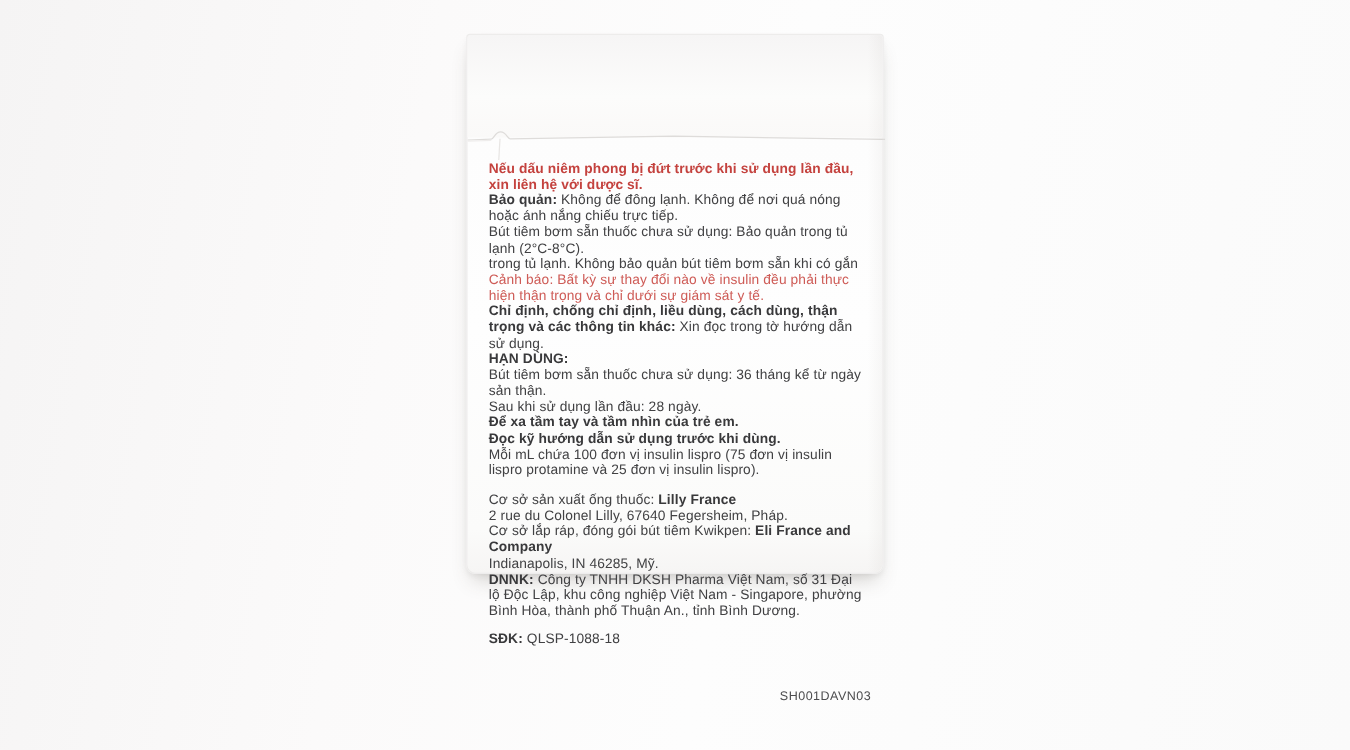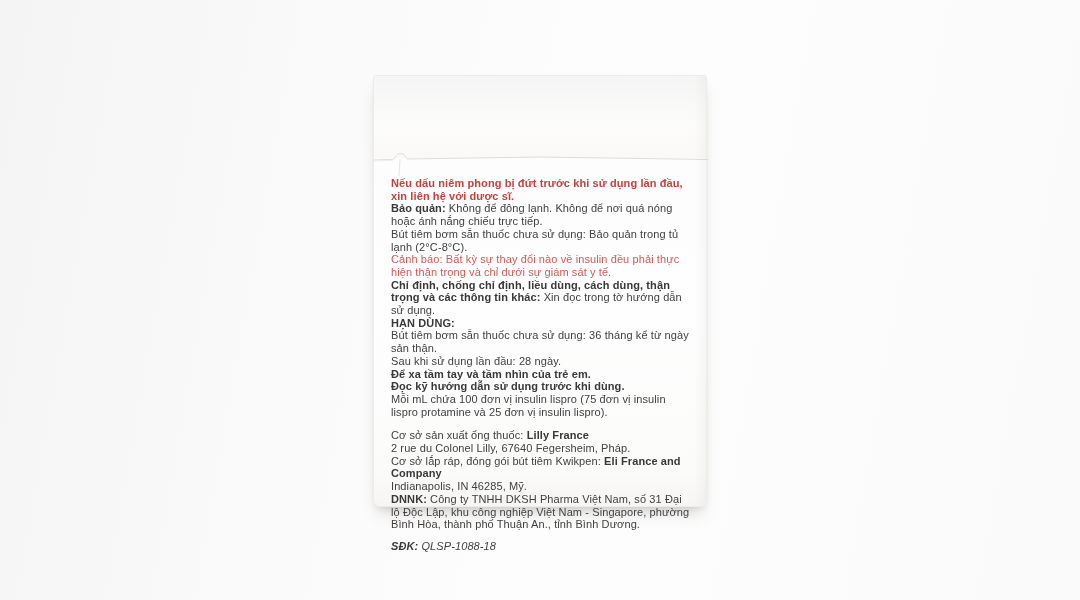--- a/index.html
+++ b/index.html
@@ -16,21 +16,20 @@
     position:relative;
   }
   .box{
     position:absolute;
     left:373px; top:27px;
     width:334px; height:432px;
     background:linear-gradient(180deg,#f8f7f7 0%,#fdfdfd 18%,#fefefe 55%,#fbfbfa 92%,#f6f5f4 100%);
     border:1px solid #edeceb;
     border-radius:3px 3px 7px 7px;
     box-shadow:0 10px 16px -6px rgba(80,70,60,0.25), 0 3px 6px -2px rgba(0,0,0,0.08);
-    margin-top:48px;
   }
   .box::after{ 
     content:"";
     position:absolute; top:0; right:0; width:12px; height:100%;
     background:linear-gradient(90deg, rgba(0,0,0,0) 0%, rgba(90,80,70,0.045) 100%);
     border-radius:0 3px 7px 0;
     pointer-events:none;
   }
   .lid{
     position:absolute; top:0; left:0; right:0; height:82px;
@@ -46,21 +45,21 @@
     position:absolute;
     left:17px; top:101px;
     width:304px;
     font-size:11px;
     line-height:12.7px;
     color:var(--body-text);
     letter-spacing:0.1px;
   }
   .line{white-space:pre;}
   .line.gap-lg{margin-top:11px;}
-  .line.gap-sm{margin-top:9px;font-style:italic;}
+  .line.gap-sm{margin-top:9px;}
   .s-n{font-weight:400;color:var(--body-text);}
   .s-b{font-weight:700;color:#39393b;}
   .s-rb{font-weight:700;color:var(--red-bold);}
   .s-r{font-weight:400;color:var(--red);text-align:center;}
   .code{
     position:absolute;
     right:9px; top:524px;
     font-size:10px;
     letter-spacing:0.4px;
     color:var(--code-text);
@@ -76,20 +75,21 @@
     <path d="M26,13 L25,30" fill="none" stroke="#e8e6e4" stroke-width="1"></path>
     <path d="M0,15 L19,14.3" fill="none" stroke="#efedec" stroke-width="1"></path>
   </svg>
   <div class="panel-text">
       <div class="line"><span class="s-rb">Nếu dấu niêm phong bị đứt trước khi sử dụng lần đầu,</span></div>
       <div class="line"><span class="s-rb">xin liên hệ với dược sĩ.</span></div>
       <div class="line"><span class="s-b">Bảo quản:</span><span class="s-n"> Không để đông lạnh. Không để nơi quá nóng</span></div>
       <div class="line"><span class="s-n">hoặc ánh nắng chiếu trực tiếp.</span></div>
       <div class="line"><span class="s-n">Bút tiêm bơm sẵn thuốc chưa sử dụng: Bảo quản trong tủ</span></div>
       <div class="line"><span class="s-n">lạnh (2°C-8°C).</span></div>
+      <div class="line"><span class="s-n">trong tủ lạnh. Không bảo quản bút tiêm bơm sẵn khi có gắn</span></div>
       <div class="line"><span class="s-r">Cảnh báo: Bất kỳ sự thay đổi nào về insulin đều phải thực</span></div>
       <div class="line"><span class="s-r">hiện thận trọng và chỉ dưới sự giám sát y tế.</span></div>
       <div class="line"><span class="s-b">Chỉ định, chống chỉ định, liều dùng, cách dùng, thận</span></div>
       <div class="line"><span class="s-b">trọng và các thông tin khác:</span><span class="s-n"> Xin đọc trong tờ hướng dẫn</span></div>
       <div class="line"><span class="s-n">sử dụng.</span></div>
       <div class="line"><span class="s-b">HẠN DÙNG:</span></div>
       <div class="line"><span class="s-n">Bút tiêm bơm sẵn thuốc chưa sử dụng: 36 tháng kể từ ngày</span></div>
       <div class="line"><span class="s-n">sản thận.</span></div>
       <div class="line"><span class="s-n">Sau khi sử dụng lần đầu: 28 ngày.</span></div>
       <div class="line"><span class="s-b">Để xa tầm tay và tầm nhìn của trẻ em.</span></div>

